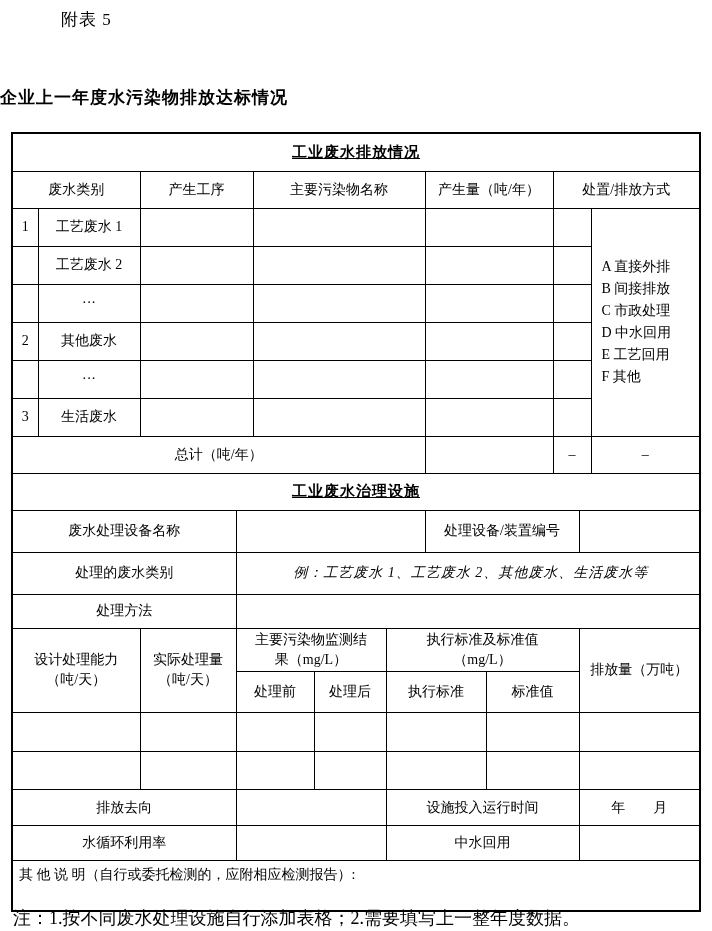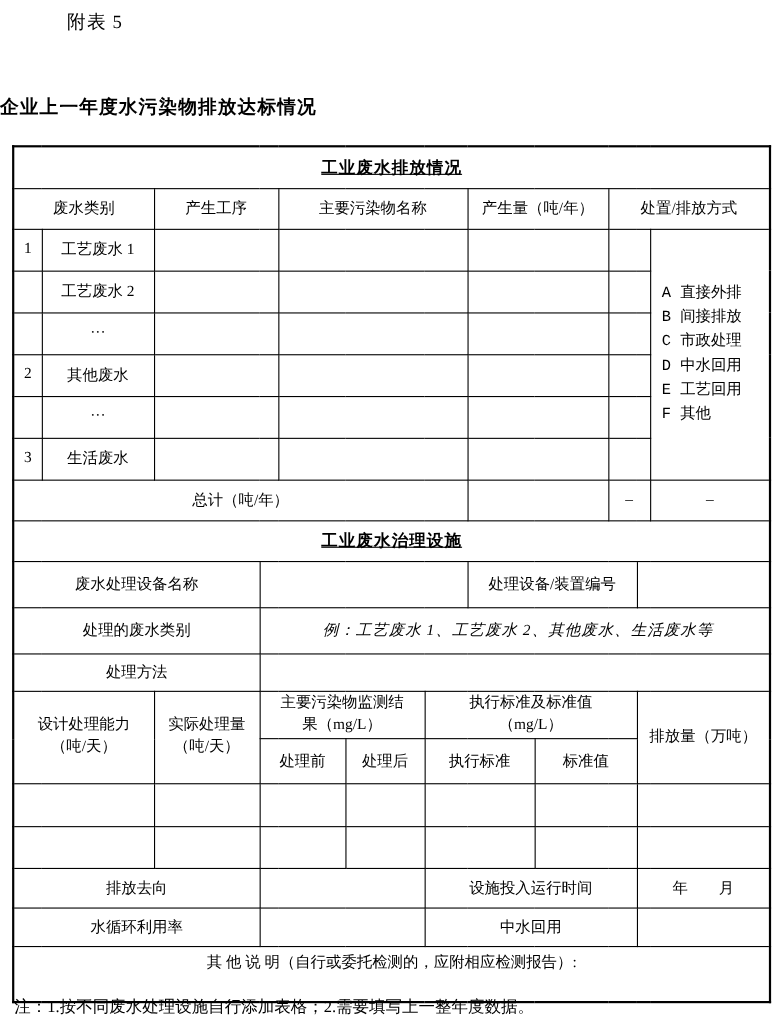--- a/index.html
+++ b/index.html
@@ -15,25 +15,25 @@
     border-collapse:collapse;table-layout:fixed;
     border:2px solid #000;
   }
   td{
     border:1px solid #000;
     font-size:14px;text-align:center;vertical-align:middle;
     padding:1px 2px;overflow:hidden;word-break:break-all;
   }
   td.sec{font-weight:bold;font-size:15px;letter-spacing:1px;text-decoration:underline;}
   td.ml{white-space:pre-line;line-height:1.45;}
-  td.opts{text-align:left;vertical-align:middle;padding-left:10px;font-family:Liberation Mono, monospace;}
+  td.opts{text-align:left;vertical-align:middle;padding-left:10px;}
   .opt-line{line-height:22px;font-size:14px;text-align:left;}
   td.ital{font-style:italic;text-align:center;padding-left:8px;letter-spacing:1px;}
-  td.note{text-align:center;vertical-align:top;padding:5px 6px;font-size:14px;margin-left:24px;}
-  .footnote{position:absolute;left:13px;top:906px;font-size:15px;}
+  td.note{text-align:left;vertical-align:top;padding:5px 6px;font-size:14px;margin-left:24px;}
+  .footnote{position:absolute;left:13px;top:906px;font-size:18px;}
 </style>
 </head>
 <body>
 
 <div class="annex">附表 5</div>
 <div class="doc-title">企业上一年度水污染物排放达标情况</div>
 
 <table class="form">
   <colgroup>
     <col style="width:26px">

